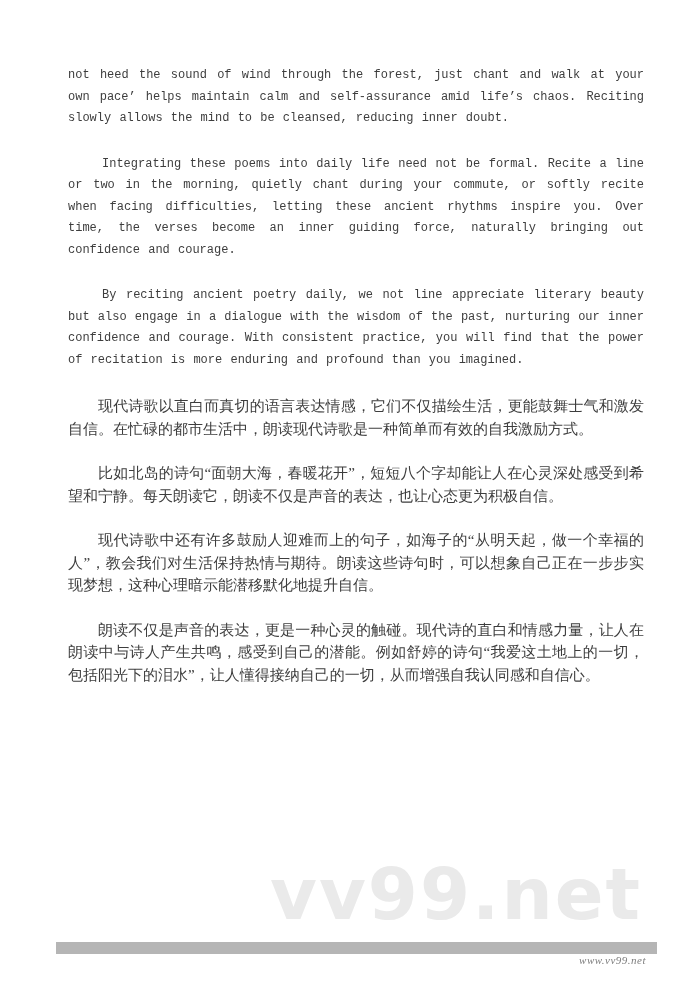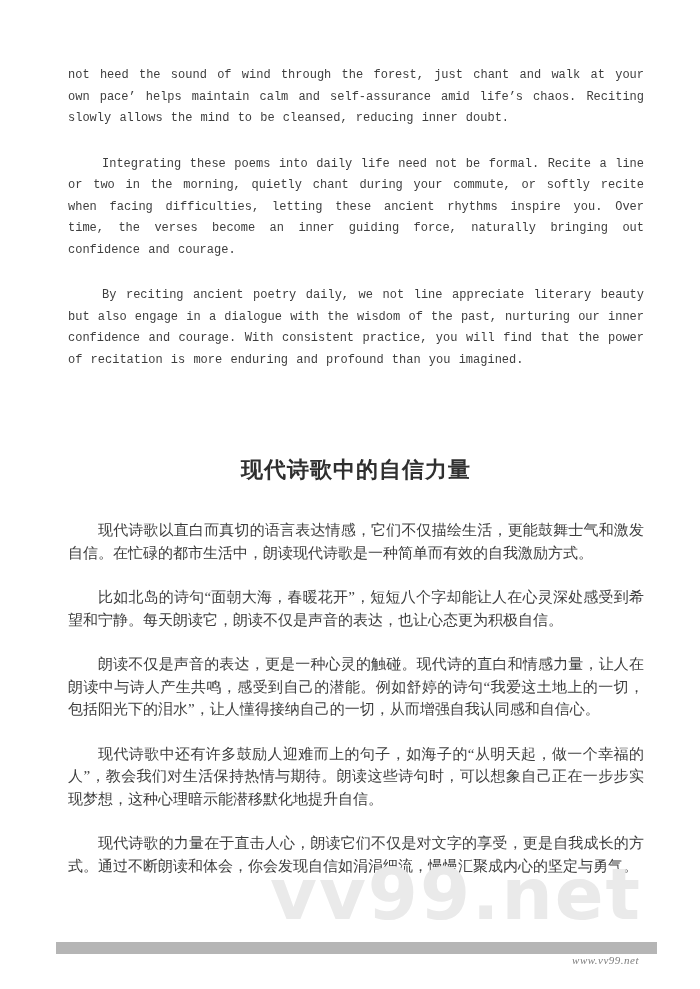--- a/index.html
+++ b/index.html
@@ -67,21 +67,21 @@
     .footer-line {
       position: absolute;
       left: 50px;
       top: 936px;
       width: 601px;
       height: 2px;
       background: #b5b5b5;
     }
     .footer-url {
       position: absolute;
-      right: 61px;
+      right: 54px;
       top: 942px;
       font-family: "Liberation Serif", "DejaVu Serif", serif;
       font-style: italic;
       font-size: 11px;
       color: #7d7d7d;
       letter-spacing: 0.5px;
     }
   </style>
 </head>
 <body>
@@ -89,32 +89,30 @@
 <div class="page">
 
   <div class="content">
 
     <p class="en-para no-indent">not heed the sound of wind through the forest, just chant and walk at your own pace’ helps maintain calm and self-assurance amid life’s chaos. Reciting slowly allows the mind to be cleansed, reducing inner doubt.</p>
 
     <p class="en-para">Integrating these poems into daily life need not be formal. Recite a line or two in the morning, quietly chant during your commute, or softly recite when facing difficulties, letting these ancient rhythms inspire you. Over time, the verses become an inner guiding force, naturally bringing out confidence and courage.</p>
 
     <p class="en-para">By reciting ancient poetry daily, we not line appreciate literary beauty but also engage in a dialogue with the wisdom of the past, nurturing our inner confidence and courage. With consistent practice, you will find that the power of recitation is more enduring and profound than you imagined.</p>
 
-    <h1 class="section-title">现代诗歌中的自信力量</h1>
 
     <p class="cn-para">现代诗歌以直白而真切的语言表达情感，它们不仅描绘生活，更能鼓舞士气和激发自信。在忙碌的都市生活中，朗读现代诗歌是一种简单而有效的自我激励方式。</p>
 
     <p class="cn-para">比如北岛的诗句“面朝大海，春暖花开”，短短八个字却能让人在心灵深处感受到希望和宁静。每天朗读它，朗读不仅是声音的表达，也让心态更为积极自信。</p>
 
+    <p class="cn-para">现代诗歌中还有许多鼓励人迎难而上的句子，如海子的“从明天起，做一个幸福的人”，教会我们对生活保持热情与期待。朗读这些诗句时，可以想象自己正在一步步实现梦想，这种心理暗示能潜移默化地提升自信。</p>
+
     <p class="cn-para">朗读不仅是声音的表达，更是一种心灵的触碰。现代诗的直白和情感力量，让人在朗读中与诗人产生共鸣，感受到自己的潜能。例如舒婷的诗句“我爱这土地上的一切，包括阳光下的泪水”，让人懂得接纳自己的一切，从而增强自我认同感和自信心。</p>
 
-    <p class="cn-para">现代诗歌中还有许多鼓励人迎难而上的句子，如海子的“从明天起，做一个幸福的人”，教会我们对生活保持热情与期待。朗读这些诗句时，可以想象自己正在一步步实现梦想，这种心理暗示能潜移默化地提升自信。</p>
 
-
-    <p class="cn-para">现代诗歌的力量在于直击人心，朗读它们不仅是对文字的享受，更是自我成长的方式。通过不断朗读和体会，你会发现自信如涓涓细流，慢慢汇聚成内心的坚定与勇气。</p>
 
   </div>
 
   <div class="watermark">vv99.net</div>
 
   <div class="footer-line"></div>
 
   <div class="footer-url">www.vv99.net</div>
 
 </div>

